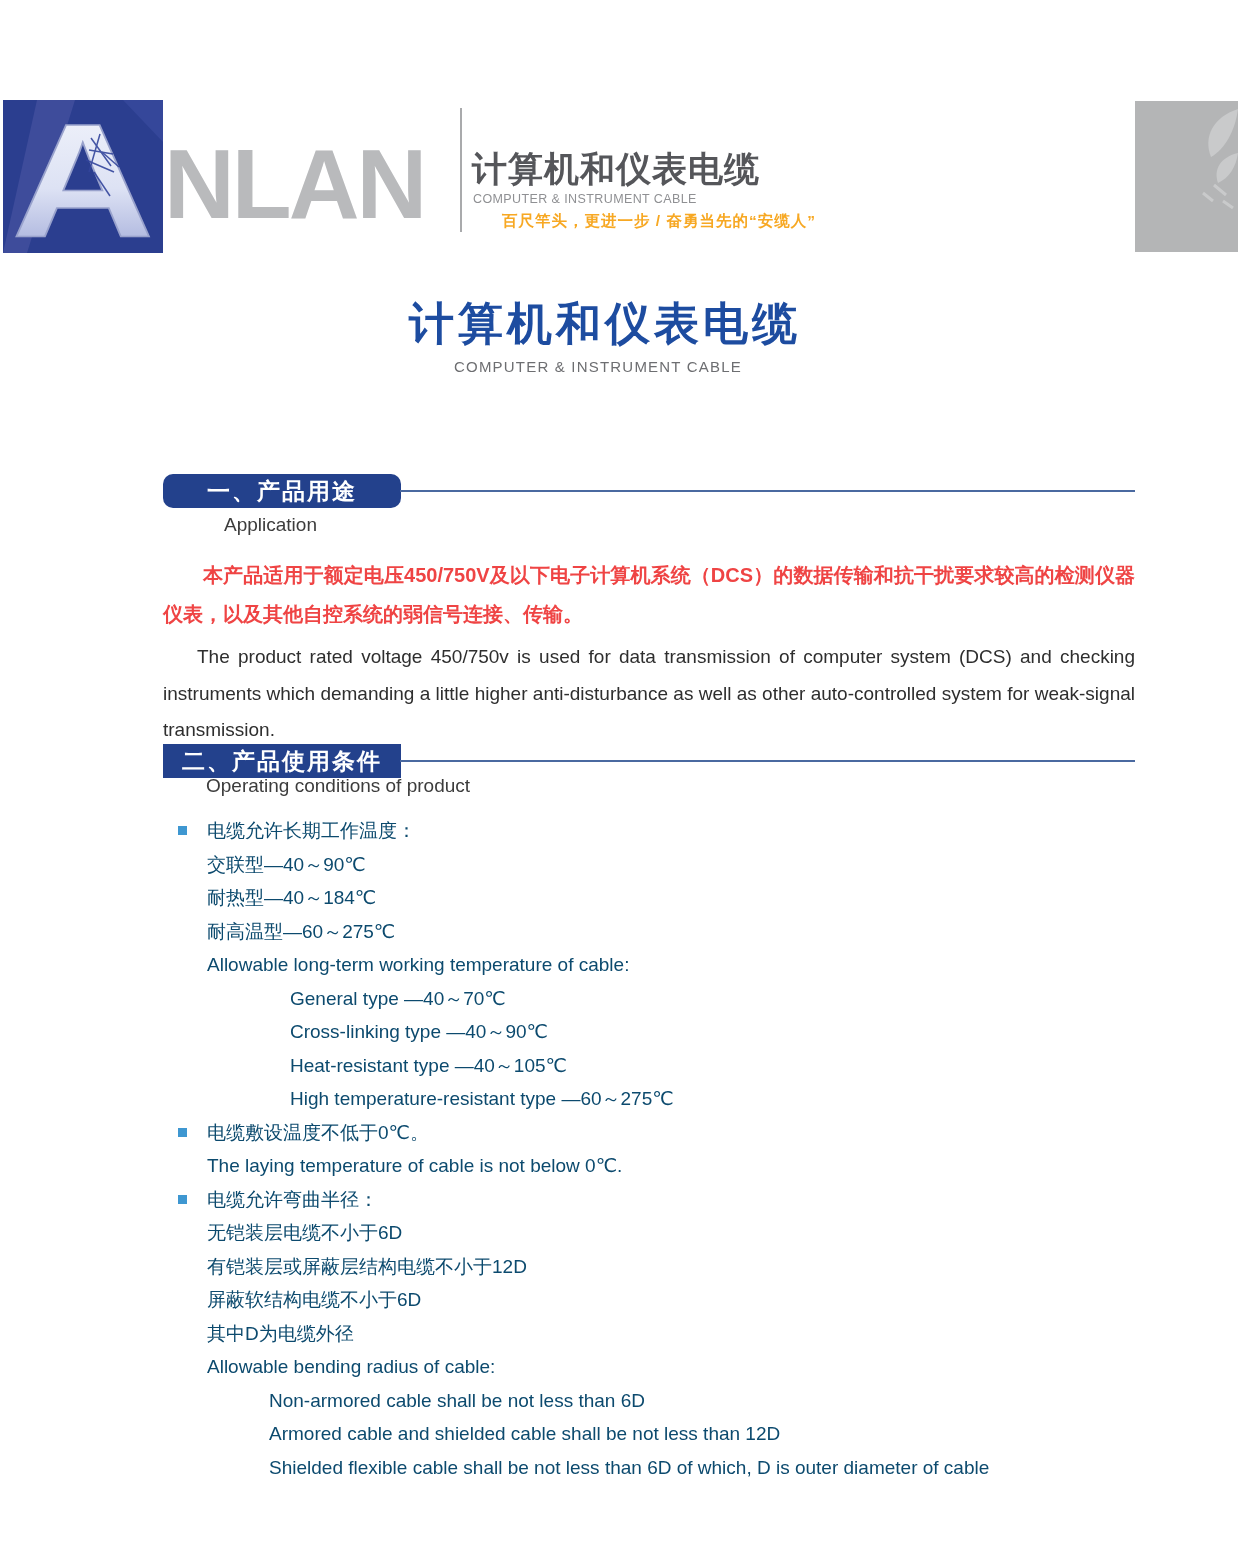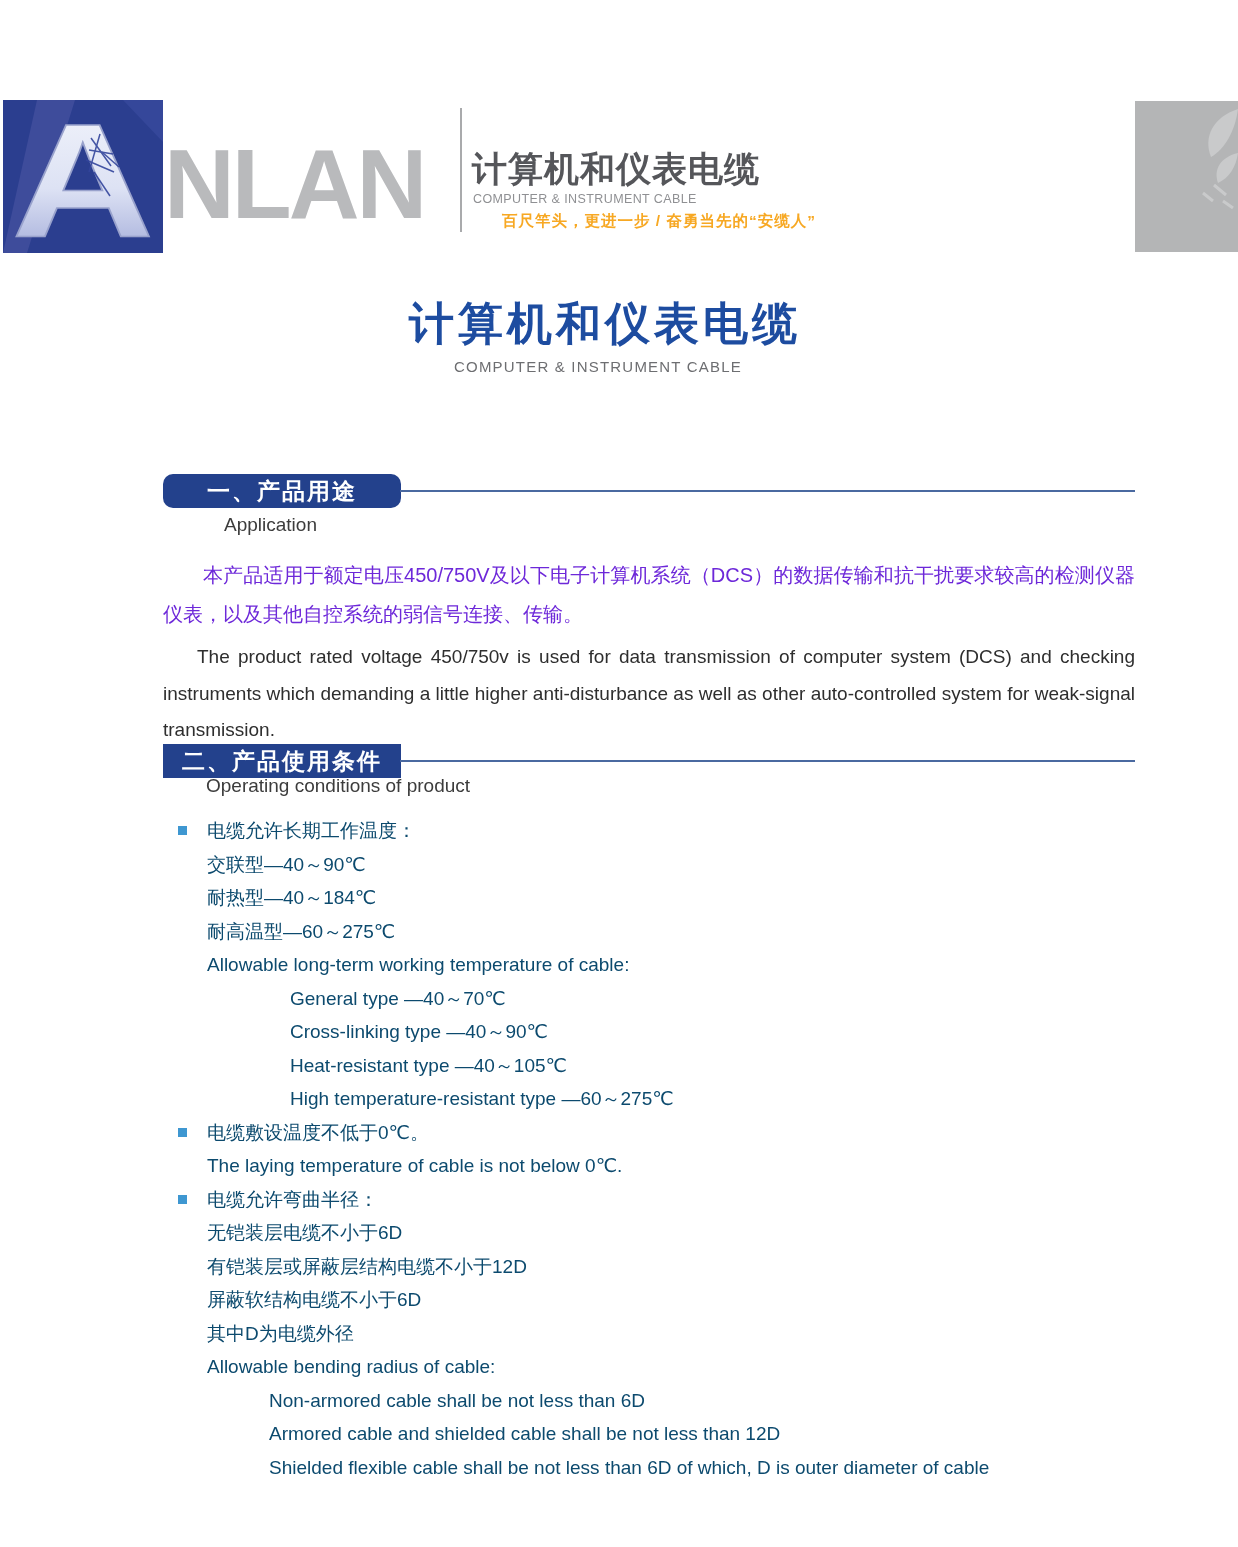--- a/index.html
+++ b/index.html
@@ -32,21 +32,21 @@
   .sec-bar.s2 { top:744px; }
   .sec-rule { position:absolute; left:400px; width:735px; height:2px; background:#4a69a0; }
   .sec-rule.s1 { top:490px; }
   .sec-rule.s2 { top:760px; }
   .sub-label { position:absolute; font-size:19px; color:#3c3c3c; }
   .sub-label.s1 { left:204px; top:514px;margin-left:20px; }
   .sub-label.s2 { left:206px; top:775px; }
 
   
   .para-zh { position:absolute; left:163px; top:556px; width:972px; font-size:20px;
-             line-height:39px; color:#6d28d9; text-align:justify; text-indent:2em; }
+             line-height:39px; color:#ef4444; text-align:justify; text-indent:2em;font-weight:bold; }
   .para-en { position:absolute; left:163px; top:627px; width:972px; font-size:19px;
              line-height:36.5px; color:#2e2e2e; text-align:justify; text-indent:34px;margin-top:12px; }
 
   
   .list { position:absolute; left:163px; top:814px; width:990px; }
   .li { position:relative; padding-left:44px; font-size:19px; color:#0c4a6e;
         height:33.5px; line-height:33.5px; white-space:nowrap; }
   .li .sq { position:absolute; left:15px; top:12px; width:9px; height:9px; background:#3e97d1; }
   .li.ind1 { padding-left:127px; }
   .li.ind2 { padding-left:106px; }

